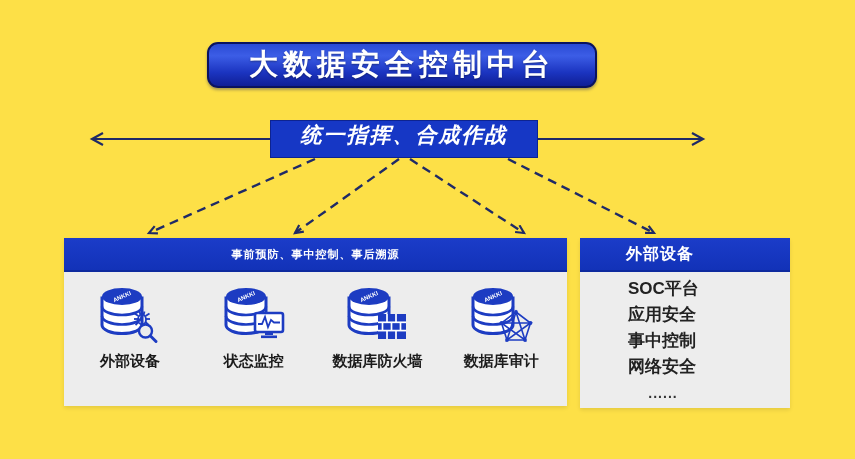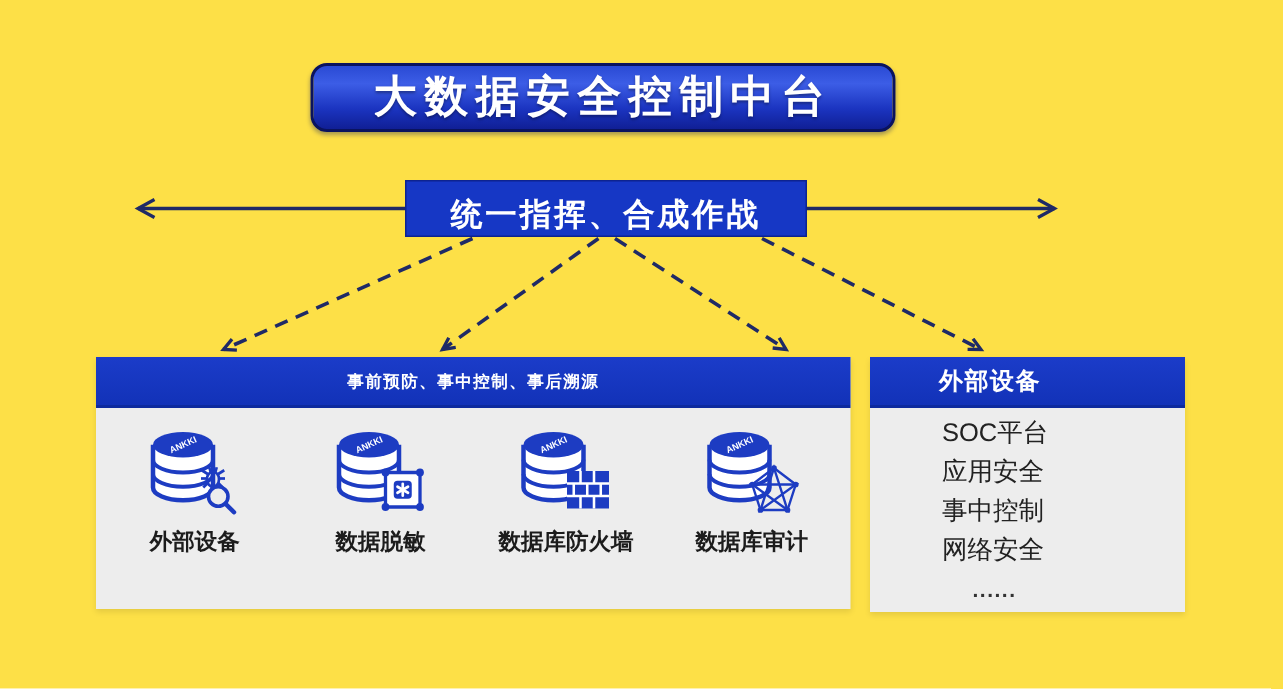--- a/index.html
+++ b/index.html
@@ -16,21 +16,21 @@
     box-shadow:0 2px 3px rgba(10,19,94,.35);
   }
   .title-box span{
     color:#ffffff;font-size:29px;font-weight:700;letter-spacing:5px;white-space:nowrap;
     text-shadow:0 1px 2px rgba(0,0,0,.35);
   }
   
   .command-box{
     position:absolute;left:270px;top:120px;width:268px;height:38px;
     background:#1637c5;border:1px solid #0d2390;box-sizing:border-box;
-    display:flex;align-items:flex-end;justify-content:center;
+    display:flex;align-items:flex-start;justify-content:center;font-style:italic;
   }
   .command-box span{
     color:#ffffff;font-size:21px;font-weight:700;letter-spacing:2px;white-space:nowrap;
   }
   
   .connectors{position:absolute;left:0;top:0;pointer-events:none;}
   
   .panel{
     position:absolute;top:238px;background:#ededed;
     box-shadow:0 2px 4px rgba(0,0,0,.10);
@@ -47,21 +47,21 @@
   .panel.right .panel-header span{font-size:16px;}
   
   .services{display:flex;justify-content:space-around;align-items:flex-start;margin-top:14px;padding:0 4px;}
   .service{display:flex;flex-direction:column;align-items:center;width:83px;}
   .service svg{display:block;}
   .service-label{
     margin-top:8px;font-size:15px;font-weight:700;color:#1c1c1c;white-space:nowrap;letter-spacing:0;
   }
   
   .ext-items{padding:4px 0 0 48px;}
-  .ext-item{font-size:17px;font-weight:400;color:#222222;line-height:26px;white-space:nowrap;}
+  .ext-item{font-size:17px;font-weight:700;color:#222222;line-height:26px;white-space:nowrap;}
   .ext-dots{width:70px;text-align:center;font-size:14px;font-weight:700;color:#333333;line-height:16px;margin-top:5px;letter-spacing:1px;}
   .hidden-defs{position:absolute;width:0;height:0;}
 </style>
 </head>
 <body>
 
 <div class="canvas">
 
   <svg class="hidden-defs" aria-hidden="true">
     <defs>
@@ -118,38 +118,31 @@
               <line x1="45.5" y1="29" x2="46.5" y2="25.5"></line>
             <ellipse cx="44" cy="33.5" rx="4" ry="5"></ellipse>
             <line x1="44" y1="29" x2="44" y2="38"></line>
           </g>
           <circle cx="47.5" cy="45" r="6.5" fill="#ededed" stroke="#1d3cc2" stroke-width="2.4"></circle>
           <line x1="52.5" y1="50" x2="58" y2="55.5" stroke="#1d3cc2" stroke-width="3" stroke-linecap="round"></line>
         </svg>
         <div class="service-label">外部设备</div>
       </div>
 
-
       <div class="service">
         <svg width="64" height="58" viewBox="0 0 64 58">
           <use href="#dbcyl"></use>
-          <rect x="35" y="29" width="23" height="23" rx="2" fill="#ffffff" stroke="#1d3cc2" stroke-width="2.2"></rect>
-          <circle cx="35" cy="29" r="2.6" fill="#1d3cc2"></circle>
-            <circle cx="58" cy="29" r="2.6" fill="#1d3cc2"></circle>
-          <circle cx="35" cy="52" r="2.6" fill="#1d3cc2"></circle>
-            <circle cx="58" cy="52" r="2.6" fill="#1d3cc2"></circle>
-          <rect x="40.5" y="34.5" width="12" height="12" rx="2.5" fill="#1d3cc2"></rect>
-          <g stroke="#ffffff" stroke-width="1.8" stroke-linecap="round">
-            <line x1="46.5" y1="36.5" x2="46.5" y2="44.5"></line>
-            <line x1="43" y1="38.5" x2="50" y2="42.5"></line>
-            <line x1="43" y1="42.5" x2="50" y2="38.5"></line>
-          </g>
+          <rect x="33" y="27" width="28" height="19" rx="2" fill="#ffffff" stroke="#1d3cc2" stroke-width="2.6"></rect>
+          <polyline points="36,38 40,38 43,31 46,41 49,34 52,36.5 58,36.5" fill="none" stroke="#1d3cc2" stroke-width="1.8"></polyline>
+          <rect x="43" y="46" width="8" height="3" fill="#1d3cc2"></rect>
+          <rect x="39" y="49.5" width="16" height="2.6" fill="#1d3cc2"></rect>
         </svg>
-        <div class="service-label">数据脱敏</div>
+        <div class="service-label">状态监控</div>
       </div>
+
 
       <div class="service">
         <svg width="64" height="58" viewBox="0 0 64 58">
           <use href="#dbcyl"></use>
           <rect x="33" y="28" width="28" height="25" fill="#1d3cc2"></rect>
           <g stroke="#ffffff" stroke-width="1.7">
             <line x1="33" y1="36.3" x2="61" y2="36.3"></line>
               <line x1="33" y1="44.6" x2="61" y2="44.6"></line>
             <line x1="42" y1="28" x2="42" y2="36.3"></line>
               <line x1="51" y1="28" x2="51" y2="36.3"></line>

